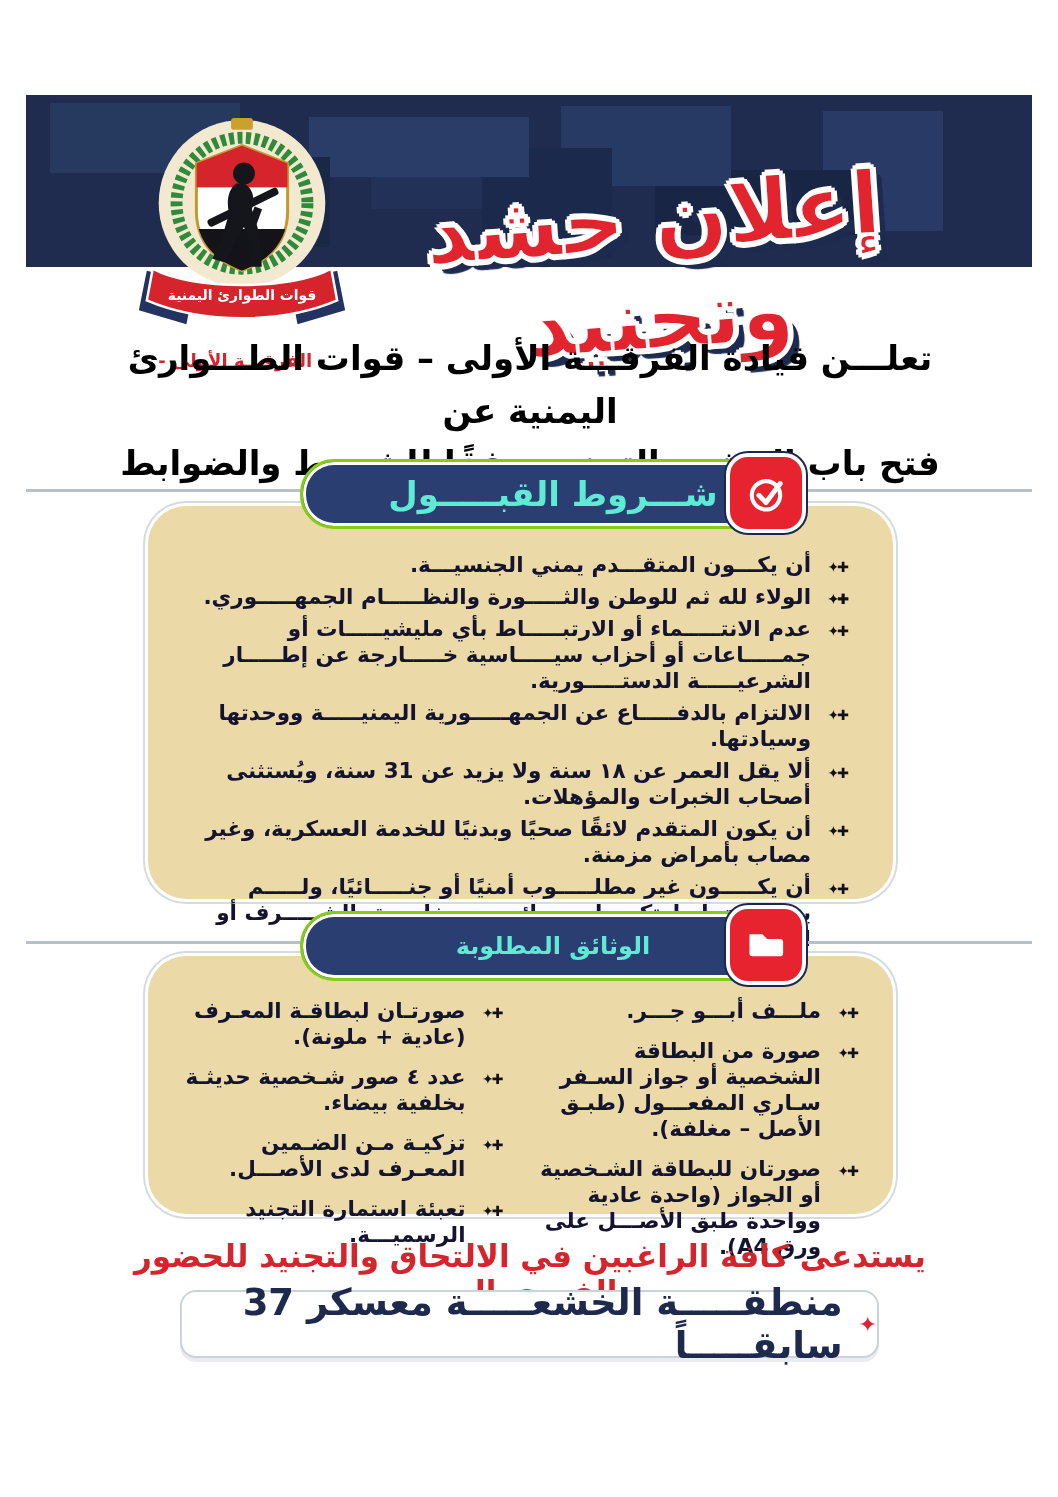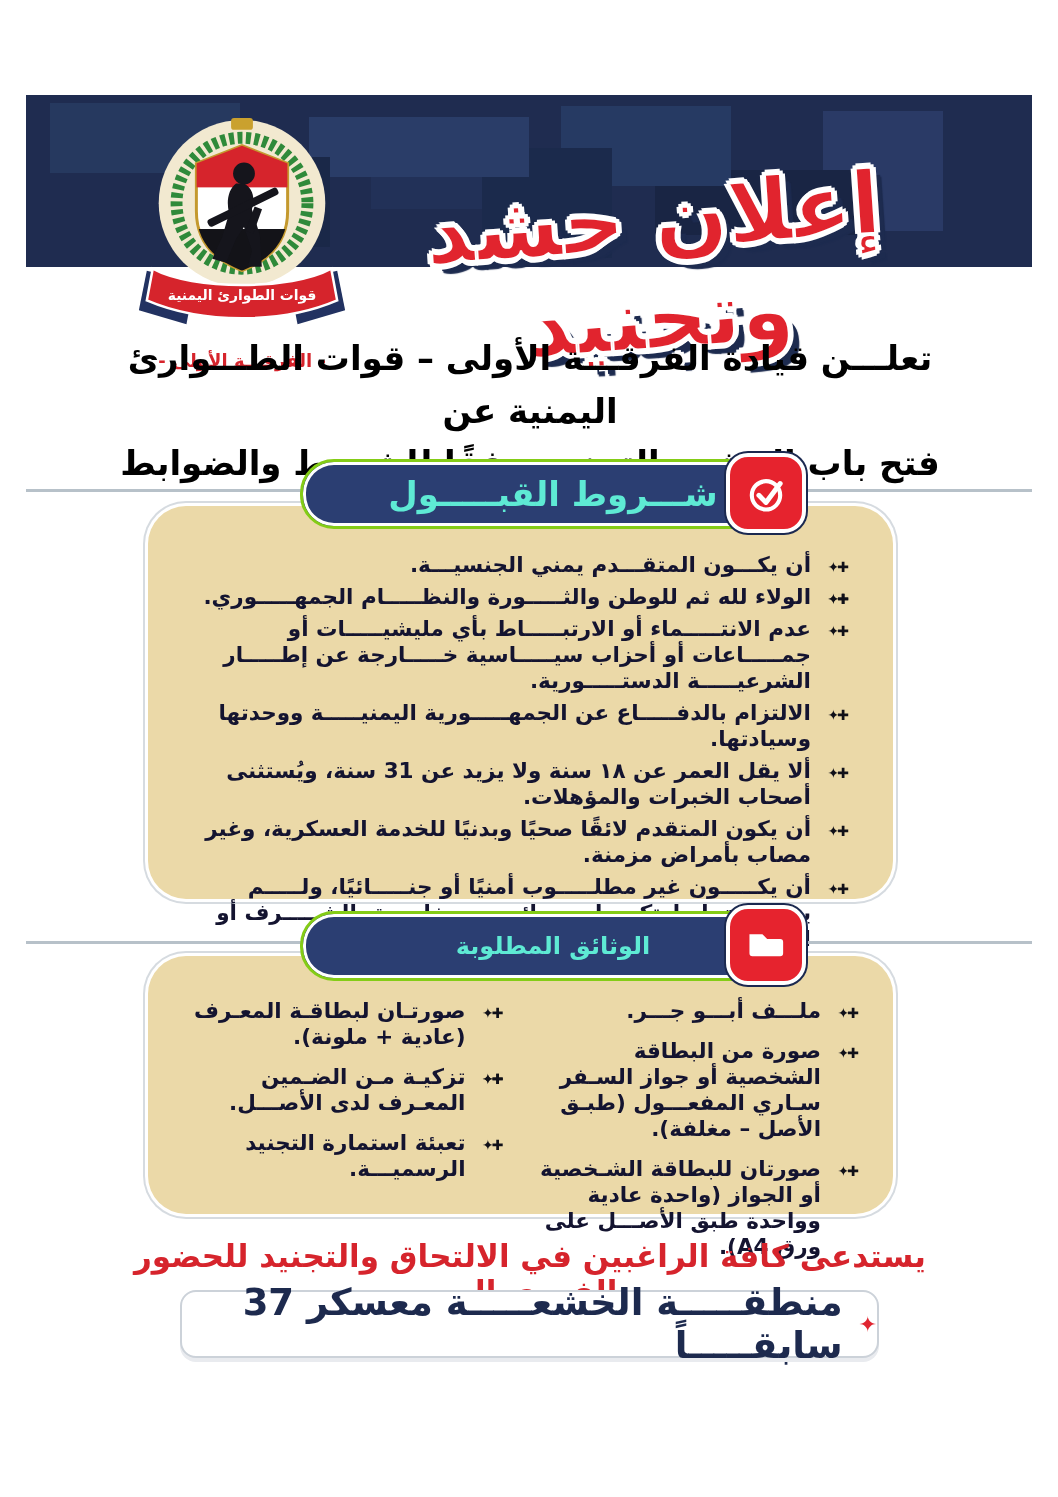--- a/index.html
+++ b/index.html
@@ -151,21 +151,21 @@
   <div class="rule r2"></div>
   <div class="panel k2">
     <div class="docs">
       <ul class="cond">
         <li><span class="bul">✚✦</span><span>ملـــف أبـــو جـــر.</span></li>
         <li><span class="bul">✚✦</span><span>صورة من البطاقة الشخصية أو جواز السـفر سـاري المفعـــول (طبـق الأصل – مغلفة).</span></li>
         <li><span class="bul">✚✦</span><span>صورتان للبطاقة الشـخصية أو الجواز (واحدة عادية وواحدة طبق الأصـــل على ورق A4).</span></li>
       </ul>
       <ul class="cond">
         <li><span class="bul">✚✦</span><span>صورتـان لبطاقـة المعـرف (عادية + ملونة).</span></li>
-        <li><span class="bul">✚✦</span></li>
+        <li><span class="bul">✚✦</span><span>عدد ٤ صور شـخصية حديثـة بخلفية بيضاء.</span></li>
         <li><span class="bul">✚✦</span><span>تزكيـة مـن الضـمين المعـرف لدى الأصـــل.</span></li>
         <li><span class="bul">✚✦</span><span>تعبئة استمارة التجنيد الرسميـــة.</span></li>
       </ul>
     </div>
   </div>
   <div class="pill p2">
     <span>الوثائق المطلوبة</span>
   </div>
   <div class="badge b2">
     <svg viewBox="0 0 44 44">

